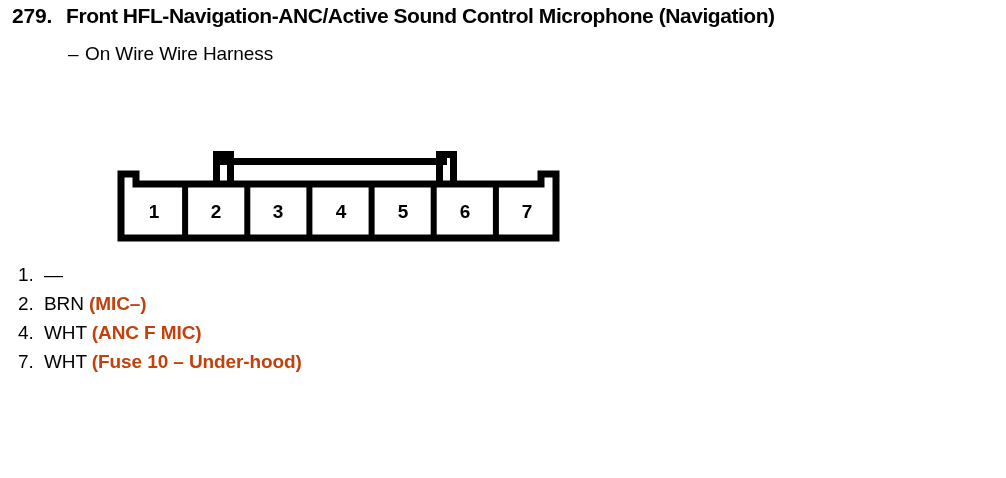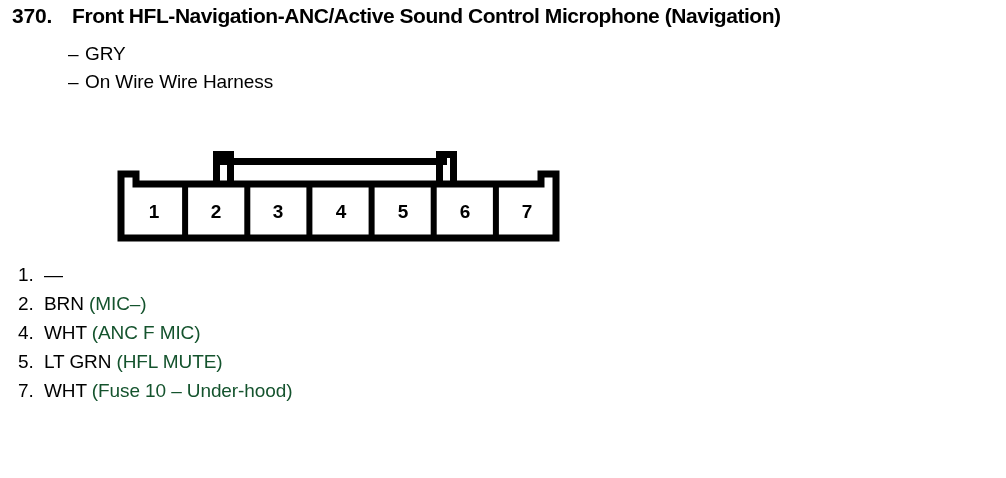--- a/index.html
+++ b/index.html
@@ -28,21 +28,21 @@
     white-space: nowrap;
   }
   .heading-number {
     font-size: 21px;
     font-weight: bold;
     letter-spacing: -0.2px;
   }
   .heading-title {
     font-size: 21px;
     font-weight: bold;
-    margin-left: 20px;
+    margin-left: 14px;
     letter-spacing: -0.45px;
   }
 
   
   .sublist {
     position: absolute;
     left: 68px;
     top: 40px;
     list-style: none;
     margin: 0;
@@ -94,35 +94,33 @@
     letter-spacing: -0.1px;
   }
   .pinlist .idx {
     display: inline-block;
     width: 26px;
   }
   .pinlist .wire {
     color: #000000;
   }
   .pinlist .circuit {
-    color: #14532d;
+    color: #c2410c;
+    font-weight: bold;
   }
 </style>
 </head>
 <body>
 
 <div class="heading">
-  <span class="heading-number">370.</span>
+  <span class="heading-number">279.</span>
   <span class="heading-title">Front HFL-Navigation-ANC/Active Sound Control Microphone (Navigation)</span>
 </div>
 
 <ul class="sublist">
-  <li>
-    <span class="dash">–</span><span>GRY</span>
-  </li>
   <li>
     <span class="dash">–</span><span>On Wire Wire Harness</span>
   </li>
 </ul>
 
 <div class="connector-wrap">
   <svg class="connector-svg" width="460" height="105" viewBox="0 0 460 105">
 
     <g>
 
@@ -166,18 +164,15 @@
   <li>
     <span class="idx">1.</span><span class="wire">—</span> <span class="circuit"></span>
   </li>
   <li>
     <span class="idx">2.</span><span class="wire">BRN</span> <span class="circuit">(MIC–)</span>
   </li>
   <li>
     <span class="idx">4.</span><span class="wire">WHT</span> <span class="circuit">(ANC F MIC)</span>
   </li>
   <li>
-    <span class="idx">5.</span><span class="wire">LT GRN</span> <span class="circuit">(HFL MUTE)</span>
-  </li>
-  <li>
     <span class="idx">7.</span><span class="wire">WHT</span> <span class="circuit">(Fuse 10 – Under-hood)</span>
   </li>
 </ul>
 
 </body></html>

